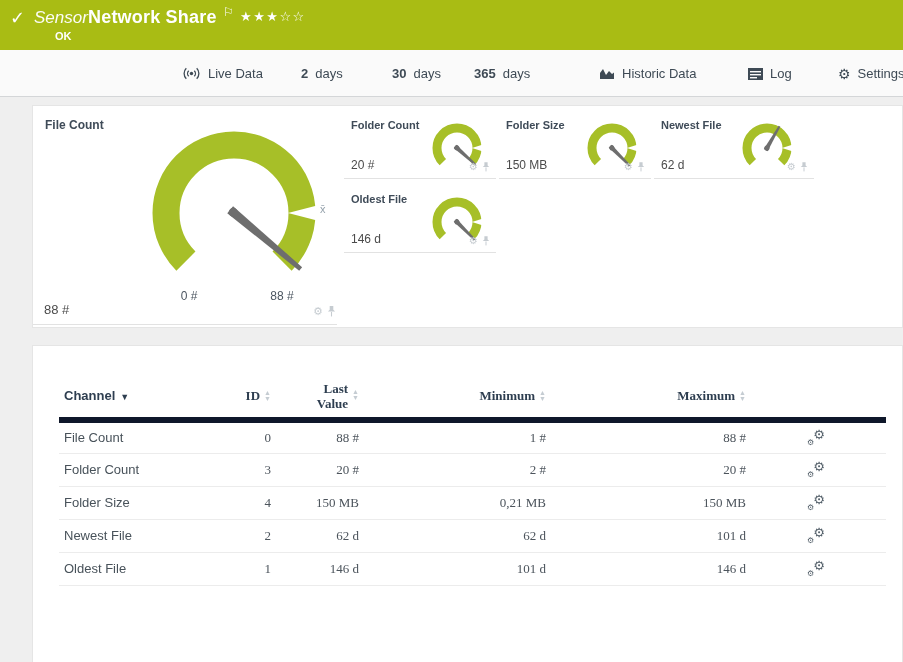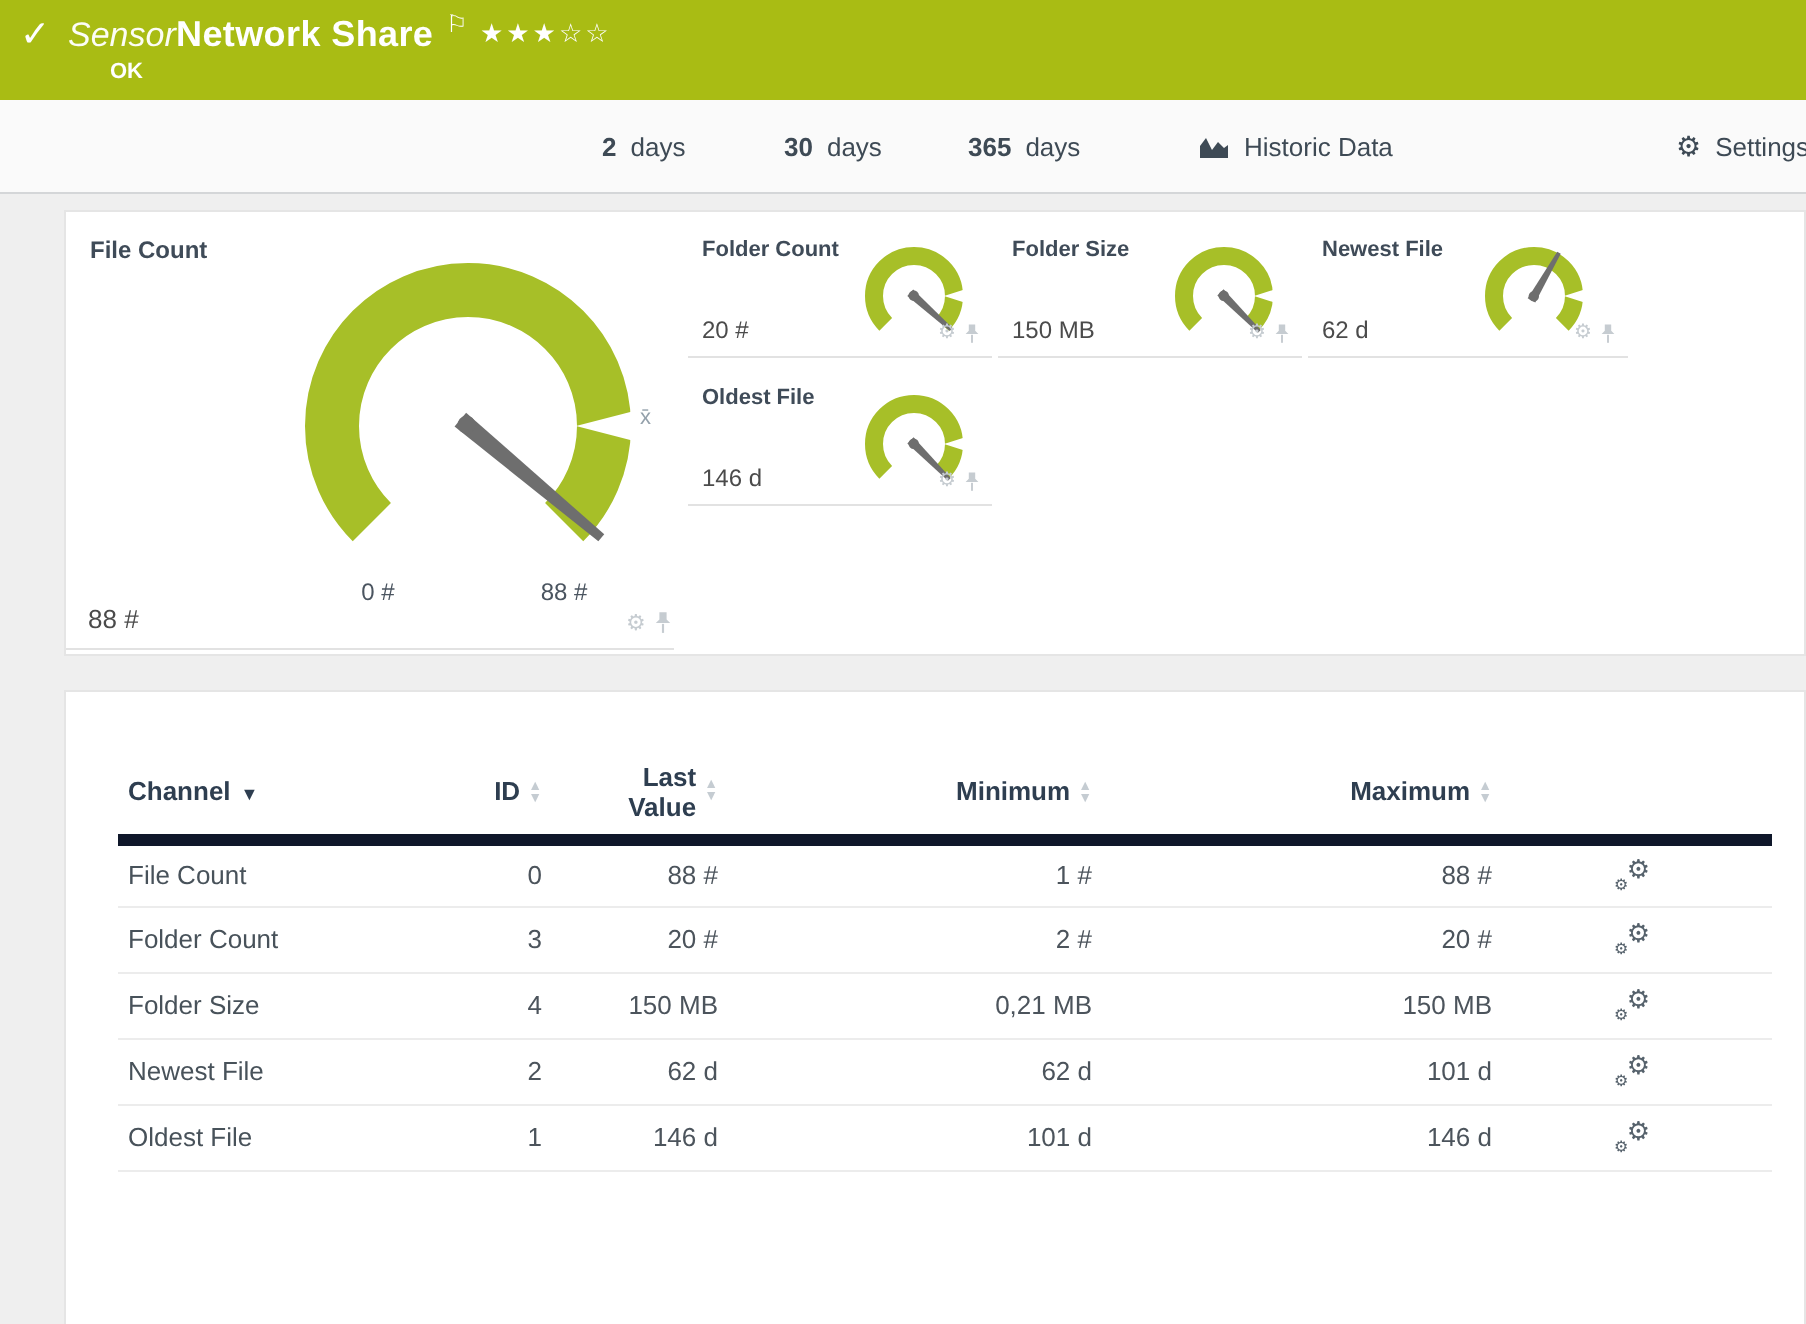--- a/index.html
+++ b/index.html
@@ -19,21 +19,21 @@
   .tabbar { position:absolute; left:0; top:50px; width:903px; height:47px; background:#fafafa; border-bottom:1px solid #d4d6d8; }
   .tab { position:absolute; top:0; height:47px; display:flex; align-items:center; gap:7px; font-size:13px; color:#3e4a55; padding:0 6px; cursor:pointer; }
   .tab.active { color:#1878c8; font-weight:bold; border-bottom:4px solid #1878c8; }
   .tab .num { font-weight:bold; }
   .tab svg { display:block; }
   .tab .gear-glyph { font-size:14px; color:#3e4a55; }
   .t-overview { left:45px; }
   .t-live { left:176px; }
   .t-2d { left:295px; }
   .t-30d { left:386px; }
-  .t-365d { left:478px; }
+  .t-365d { left:468px; }
   .t-historic { left:593px;justify-content:center; }
   .t-log { left:742px; }
   .t-settings { left:832px; }
 
   
   .panel { position:absolute; background:#fff; border:1px solid #e5e5e5; }
   .panel-gauges { left:32px; top:105px; width:871px; height:223px; }
   .panel-table  { left:32px; top:345px; width:871px; height:330px; }
 
   
@@ -60,21 +60,21 @@
   .stile svg.sgauge { position:absolute; left:85px; top:9px; }
   .stile .icon-row { right:6px; top:50px; }
   .stile .tile-gear { font-size:10px; }
 
   
   table.channels { position:absolute; left:26px; top:28px; border-collapse:collapse; table-layout:fixed; font-size:13px; }
   .col-channel { width:150px; } .col-id { width:62px; } .col-last { width:88px; }
   .col-min { width:187px; } .col-max { width:200px; } .col-set { width:140px; }
   th { font-weight:bold; color:#2e3e50; height:46px; vertical-align:middle; border-bottom:6px solid #0f172a; cursor:pointer; }
   th.left, td.left { text-align:left; padding-left:5px; }
-  th.right, td.right { text-align:right; }
+  th.right, td.right { text-align:right;font-family:Liberation Serif, serif; }
   td { height:33px; color:#4c545c; border-bottom:1px solid #ececec; }
   td.channel-name { color:#48525a; cursor:pointer; }
   td.iconcell { text-align:center; }
   .sortpair { display:inline-block; vertical-align:middle; margin-left:4px; color:#c5ccd2; font-size:7px; line-height:5px; }
   .sortpair div { height:6px; }
   .sort-desc { color:#2e3e50; font-size:9px; margin-left:5px; vertical-align:middle; }
   .hdr-wrap { display:inline-block; max-width:46px; text-align:right; vertical-align:middle; line-height:15px; }
   .chset { position:relative; display:inline-block; width:18px; height:15px; color:#56626c; cursor:pointer; }
   .chset .g1 { position:absolute; right:0; top:-2px; font-size:13px; }
   .chset .g2 { position:absolute; left:0; bottom:-3px; font-size:8px; }
@@ -88,37 +88,53 @@
 <div class="banner">
   <span class="check">✓</span>
   <span class="sensor-type">Sensor</span>
   <span class="sensor-title">Network Share</span>
   <span class="flag">⚐</span>
   <span class="stars"><span>★★★</span><span>☆☆</span></span>
   <span class="status-ok">OK</span>
 </div>
 
 <div class="tabbar">
+  <div class="tab t-live">
+    <svg width="19" height="13" viewBox="0 0 19 13">
+      <circle cx="9.5" cy="6.5" r="1.7" fill="#3e4a55"></circle>
+      <path d="M6.7 3.7 A4 4 0 0 0 6.7 9.3 M4.3 1.3 A7.3 7.3 0 0 0 4.3 11.7 M12.3 3.7 A4 4 0 0 1 12.3 9.3 M14.7 1.3 A7.3 7.3 0 0 1 14.7 11.7" fill="none" stroke="#3e4a55" stroke-width="1.3"></path>
+    </svg>
+    <span>Live Data</span>
+  </div>
   <div class="tab t-2d">
     <span class="num">2</span>
     <span>days</span>
   </div>
   <div class="tab t-30d">
     <span class="num">30</span>
     <span>days</span>
   </div>
   <div class="tab t-365d">
     <span class="num">365</span>
     <span>days</span>
   </div>
   <div class="tab t-historic">
     <svg width="16" height="13" viewBox="0 0 16 13">
       <polygon points="1,12 1,6 4,2 7,8 10,4 13,7 15,5.5 15,12" fill="#3e4a55"></polygon>
     </svg>
     <span>Historic Data</span>
+  </div>
+  <div class="tab t-log">
+    <svg width="15" height="12" viewBox="0 0 15 12">
+      <rect x="0" y="0" width="15" height="12" fill="#3e4a55"></rect>
+      <rect x="2" y="3" width="11" height="1.4" fill="#fafafa"></rect>
+      <rect x="2" y="6" width="11" height="1.4" fill="#fafafa"></rect>
+      <rect x="2" y="9" width="7" height="1.4" fill="#fafafa"></rect>
+    </svg>
+    <span>Log</span>
   </div>
   <div class="tab t-settings">
     <span class="gear-glyph">⚙</span>
     <span>Settings</span>
   </div>
 </div>
 
 <div class="panel panel-gauges">
 
   <div class="bigtile-title">File Count</div>

